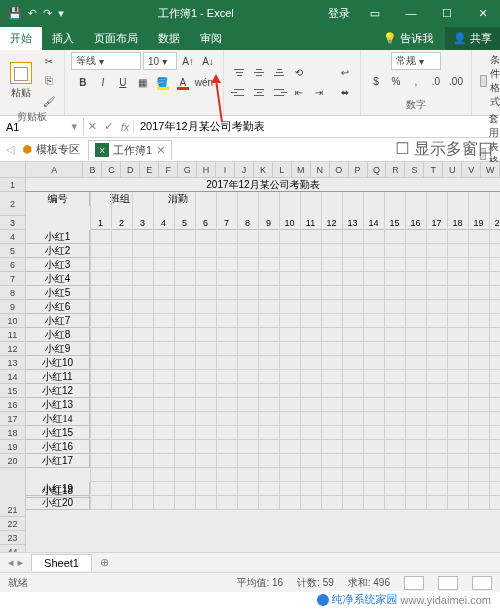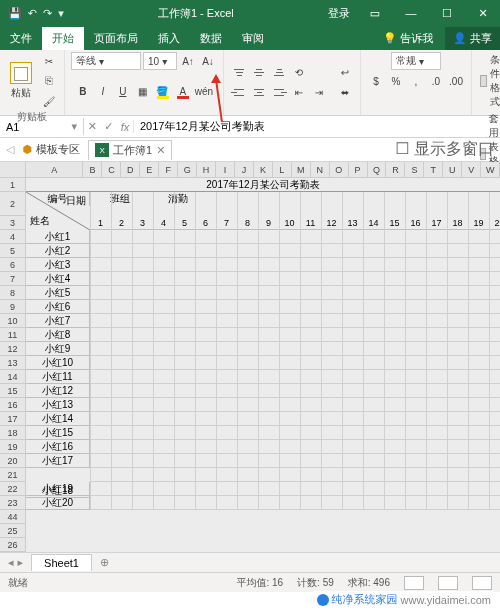--- a/index.html
+++ b/index.html
@@ -107,24 +107,23 @@
   <div class="login">登录</div>
   <div class="wbtns">
     <div class="wbtn">▭</div>
     <div class="wbtn">—</div>
     <div class="wbtn">☐</div>
     <div class="wbtn">✕</div>
   </div>
 </div>
 
 <div class="tabsrow">
-  <div class="tab">文件</div>
   <div class="tab active">开始</div>
+  <div class="tab">插入</div>
   <div class="tab">页面布局</div>
-  <div class="tab">插入</div>
   <div class="tab">数据</div>
   <div class="tab">审阅</div>
   <div class="spacer"></div>
   <div class="help">
       <span>💡</span>
       <span>告诉我</span>
     </div>
   <div class="share">
       <span>👤</span>
       <span>共享</span>
@@ -143,21 +142,21 @@
       <div class="col">
         <span class="icobtn">✂</span>
         <span class="icobtn">⎘</span>
         <span class="icobtn">🖌</span>
       </div>
     </div>
     <div class="group-label">剪贴板</div>
   </div>
 
   <div class="group">
-    <div class="group-body col" style="gap:12px">
+    <div class="group-body col" style="gap:3px">
       <div class="row">
         <div class="fontbox" style="width:70px">
             <span>等线</span>
             <span>▾</span>
           </div>
         <div class="fontbox" style="width:34px">
             <span>10</span>
             <span>▾</span>
           </div>
         <span class="icobtn">A↑</span>
@@ -236,20 +235,21 @@
           <span>▾</span>
         </div>
       <div class="row">
         <span class="icobtn">$</span>
         <span class="icobtn">%</span>
         <span class="icobtn">,</span>
         <span class="icobtn">.0</span>
         <span class="icobtn">.00</span>
       </div>
     </div>
+    <div class="group-label">数字</div>
   </div>
 
   <div class="group">
     <div class="group-body col" style="gap:1px">
       <div class="stylebtn">
           <span class="smico"></span>
           <span>条件格式</span>
         </div>
       <div class="stylebtn">
           <span class="smico"></span>
@@ -337,39 +337,32 @@
       <div class="rowhdr" style="height: 14px;">11</div>
       <div class="rowhdr" style="height: 14px;">12</div>
       <div class="rowhdr" style="height: 14px;">13</div>
       <div class="rowhdr" style="height: 14px;">14</div>
       <div class="rowhdr" style="height: 14px;">15</div>
       <div class="rowhdr" style="height: 14px;">16</div>
       <div class="rowhdr" style="height: 14px;">17</div>
       <div class="rowhdr" style="height: 14px;">18</div>
       <div class="rowhdr" style="height: 14px;">19</div>
       <div class="rowhdr" style="height: 14px;">20</div>
-      <div class="rowhdr" style="height: 14px;">21</div>
+      <div class="rowhdr" style="height: 14px; margin-top: 35px;">21</div>
       <div class="rowhdr" style="height: 14px;">22</div>
       <div class="rowhdr" style="height: 14px;">23</div>
       <div class="rowhdr" style="height: 14px;">44</div>
       <div class="rowhdr" style="height: 14px;">25</div>
       <div class="rowhdr" style="height: 14px;">26</div>
       <div class="rowhdr" style="height: 14px;">27</div>
     </div>
   <div class="cells" id="cells">
     <div class="selection"></div>
     <div class="titlecell">2017年12月某公司考勤表</div>
 
-    <div class="diag">
-      <svg viewBox="0 0 64 38">
-          <line x1="0" y1="0" x2="64" y2="38" stroke="#888" stroke-width="1"></line>
-        </svg>
-      <span style="position:absolute;right:4px;top:2px;font-size:10px">日期</span>
-      <span style="position:absolute;left:4px;bottom:2px;font-size:10px">姓名</span>
-    </div>
     <div style="position:absolute;left:0;top:14px;width:64px;height:14px;font-size:10px;display:flex;justify-content:center;border-right:1px solid #bfbfbf">编号</div>
     <div style="position:absolute;left:84px;top:14px;font-size:10px">班组</div>
     <div style="position:absolute;left:142px;top:14px;font-size:10px">清勤</div>
 
     <div id="daysrow">
         <div style="position: absolute; top: 38px; height: 14px; width: 21px; font-size: 9px; display: flex; align-items: center; justify-content: center; border-bottom: 1px solid rgb(191, 191, 191); left: 64px;">1</div>
         <div style="position: absolute; top: 38px; height: 14px; width: 21px; font-size: 9px; display: flex; align-items: center; justify-content: center; border-bottom: 1px solid rgb(191, 191, 191); left: 85px;">2</div>
         <div style="position: absolute; top: 38px; height: 14px; width: 21px; font-size: 9px; display: flex; align-items: center; justify-content: center; border-bottom: 1px solid rgb(191, 191, 191); left: 106px;">3</div>
         <div style="position: absolute; top: 38px; height: 14px; width: 21px; font-size: 9px; display: flex; align-items: center; justify-content: center; border-bottom: 1px solid rgb(191, 191, 191); left: 127px;">4</div>
         <div style="position: absolute; top: 38px; height: 14px; width: 21px; font-size: 9px; display: flex; align-items: center; justify-content: center; border-bottom: 1px solid rgb(191, 191, 191); left: 148px;">5</div>
@@ -410,21 +403,21 @@
         <div class="datacell" style="top: 164px;">小红9</div>
         <div class="hl" style="left: 64px; right: 0px; height: 1px; top: 177px; background: rgb(208, 208, 208);"></div>
         <div class="datacell" style="top: 178px;">小红10</div>
         <div class="hl" style="left: 64px; right: 0px; height: 1px; top: 191px; background: rgb(208, 208, 208);"></div>
         <div class="datacell" style="top: 192px;">小红11</div>
         <div class="hl" style="left: 64px; right: 0px; height: 1px; top: 205px; background: rgb(208, 208, 208);"></div>
         <div class="datacell" style="top: 206px;">小红12</div>
         <div class="hl" style="left: 64px; right: 0px; height: 1px; top: 219px; background: rgb(208, 208, 208);"></div>
         <div class="datacell" style="top: 220px;">小红13</div>
         <div class="hl" style="left: 64px; right: 0px; height: 1px; top: 233px; background: rgb(208, 208, 208);"></div>
-        <div class="datacell" style="top: 234px;">小红14</div>
+        <div class="datacell" style="top: 234px; font-family: Liberation Serif, serif;">小红14</div>
         <div class="hl" style="left: 64px; right: 0px; height: 1px; top: 247px; background: rgb(208, 208, 208);"></div>
         <div class="datacell" style="top: 248px;">小红15</div>
         <div class="hl" style="left: 64px; right: 0px; height: 1px; top: 261px; background: rgb(208, 208, 208);"></div>
         <div class="datacell" style="top: 262px;">小红16</div>
         <div class="hl" style="left: 64px; right: 0px; height: 1px; top: 275px; background: rgb(208, 208, 208);"></div>
         <div class="datacell" style="top: 276px;">小红17</div>
         <div class="hl" style="left: 64px; right: 0px; height: 1px; top: 289px; background: rgb(208, 208, 208);"></div>
         <div class="datacell" style="top: 306px;">小红18</div>
         <div class="hl" style="left: 64px; right: 0px; height: 1px; top: 303px; background: rgb(208, 208, 208);"></div>
         <div class="datacell" style="top: 304px;">小红19</div>

